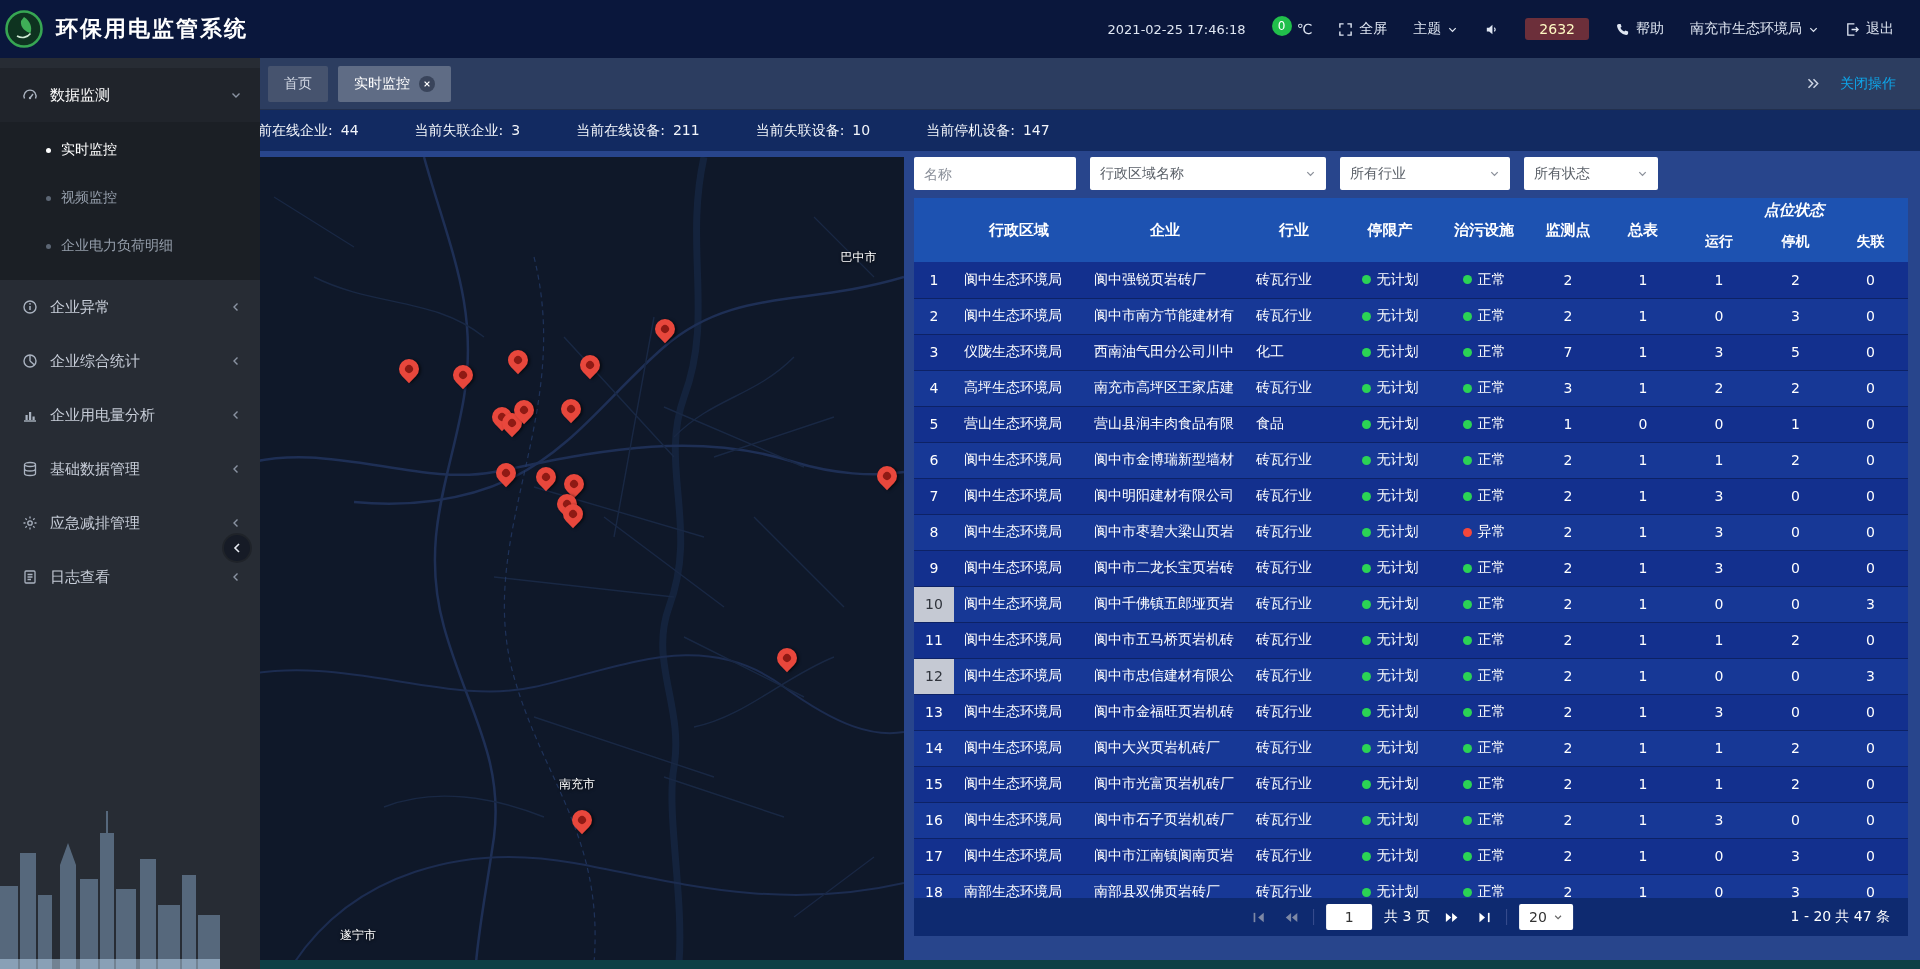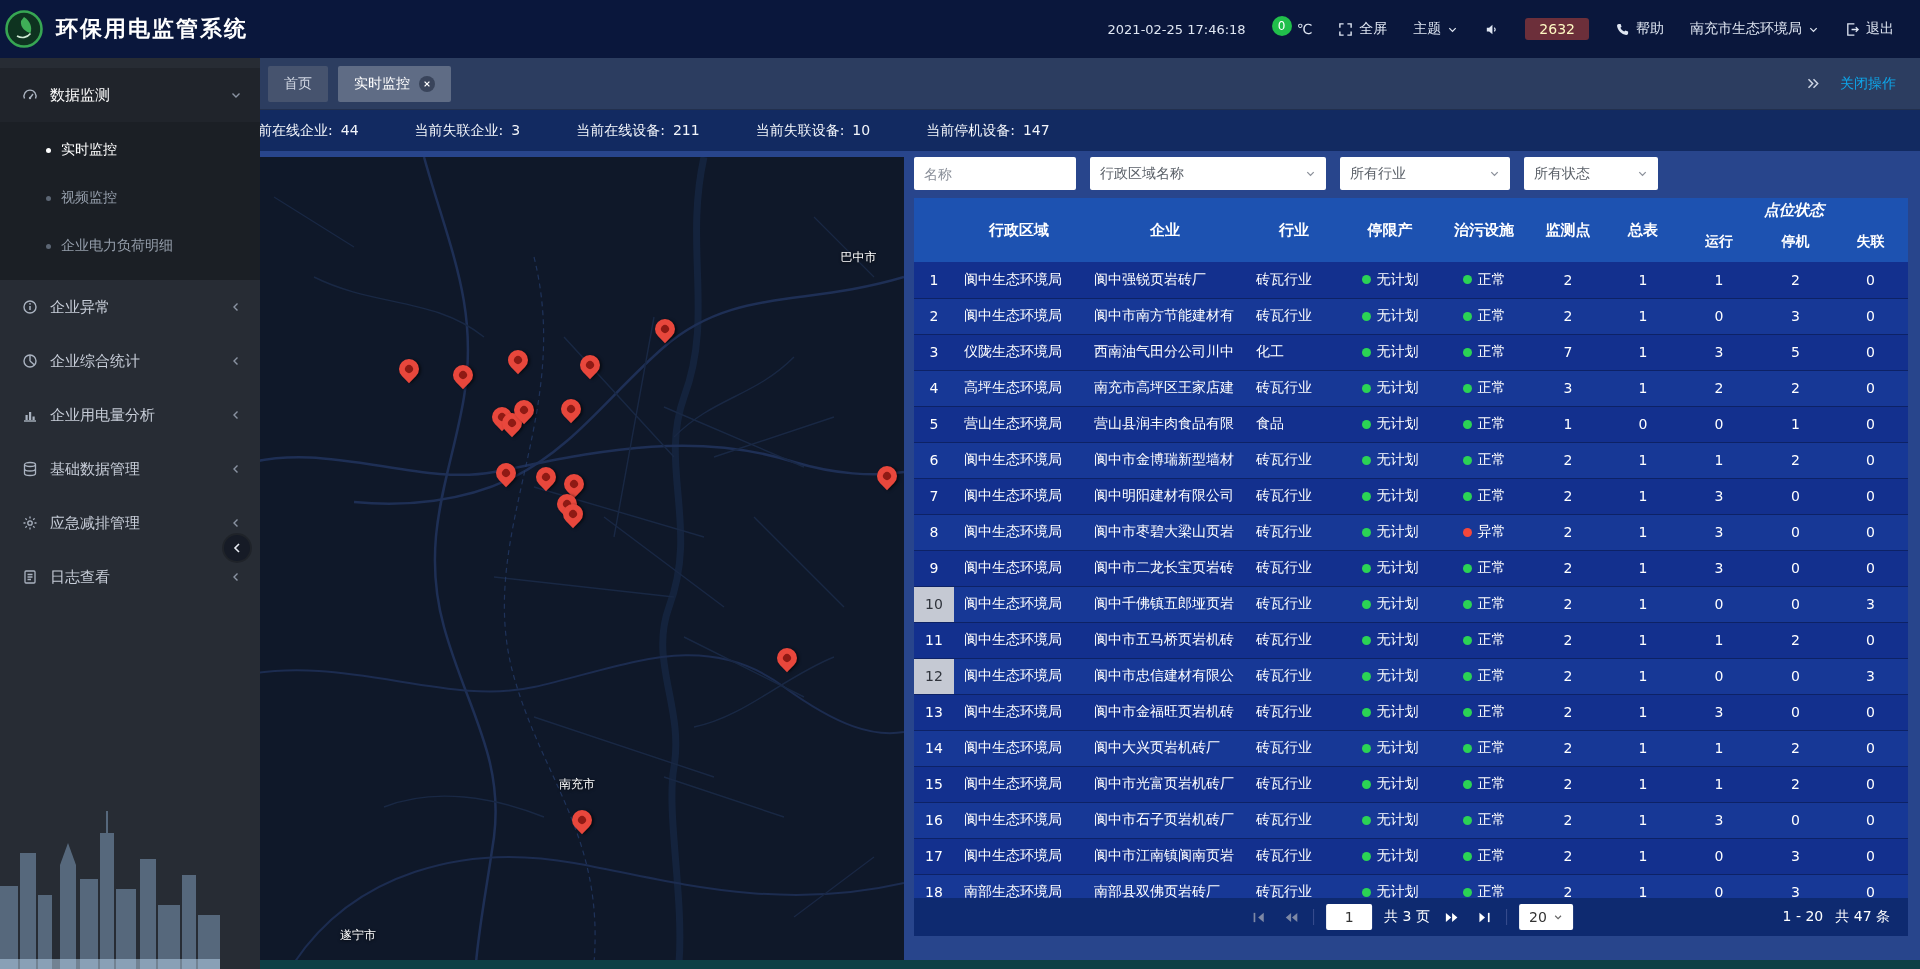--- a/index.html
+++ b/index.html
@@ -97,21 +97,21 @@
   .pagination { height: 38px; background: #0e2a70; position: relative; display: flex; align-items: center; }
   .pg-center { position: absolute; left: 50%; transform: translateX(-50%); display: flex; align-items: center; gap: 12px; }
   .pg-btn { width: 20px; height: 16px; display: flex; align-items: center; justify-content: center; color: #ffffff; cursor: pointer; }
   .pg-btn.disabled { color: #7d88a5; cursor: default; }
   .pg-btn svg { width: 16px; height: 13px; }
   .pg-sep { width: 1px; height: 16px; background: #3a4f8f; }
   .pg-input { width: 46px; height: 26px; border: none; border-radius: 2px; text-align: center; font-size: 14px; color: #333; font-family: inherit; outline: none; }
   .pg-pages { color: #ffffff; font-size: 14px; white-space: nowrap; }
   .pg-size { min-width: 54px; height: 26px; background: #ffffff; border-radius: 2px; display: flex; align-items: center; justify-content: center; gap: 6px; font-size: 14px; color: #333; cursor: pointer; padding: 0 8px; }
   .pg-size .caret svg { width: 10px; height: 10px; color: #666; }
-  .pg-range { position: absolute; right: 18px; color: #ffffff; font-size: 14px; display: flex; gap: 12px; white-space: nowrap; }
+  .pg-range { position: absolute; right: 18px; color: #ffffff; font-size: 14px; display: flex; gap: 4px; white-space: nowrap; }
 
   .bottom-strip { position: absolute; left: 0; right: 0; bottom: 0; height: 9px; background: #0d4045; z-index: 7; }
 </style>
 </head>
 <body>
 
 <header class="topbar">
   <div class="brand">
     <svg class="logo" viewBox="0 0 40 40">
       <circle cx="20" cy="20" r="17.5" fill="#0e3320" stroke="#37a653" stroke-width="2.6"></circle>

